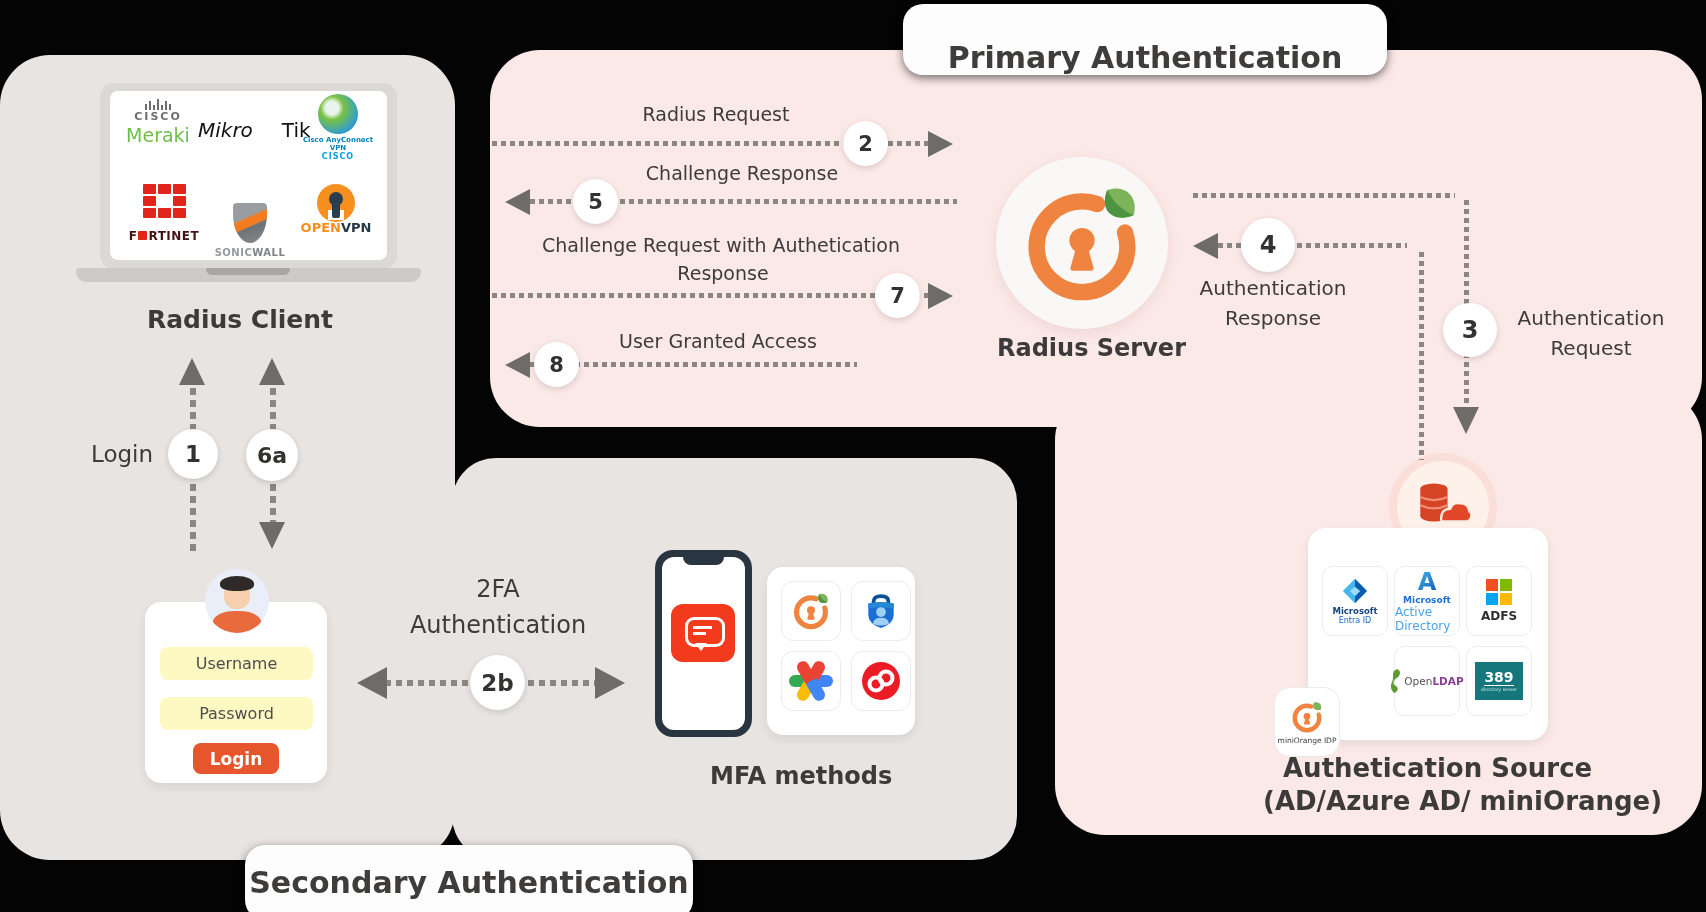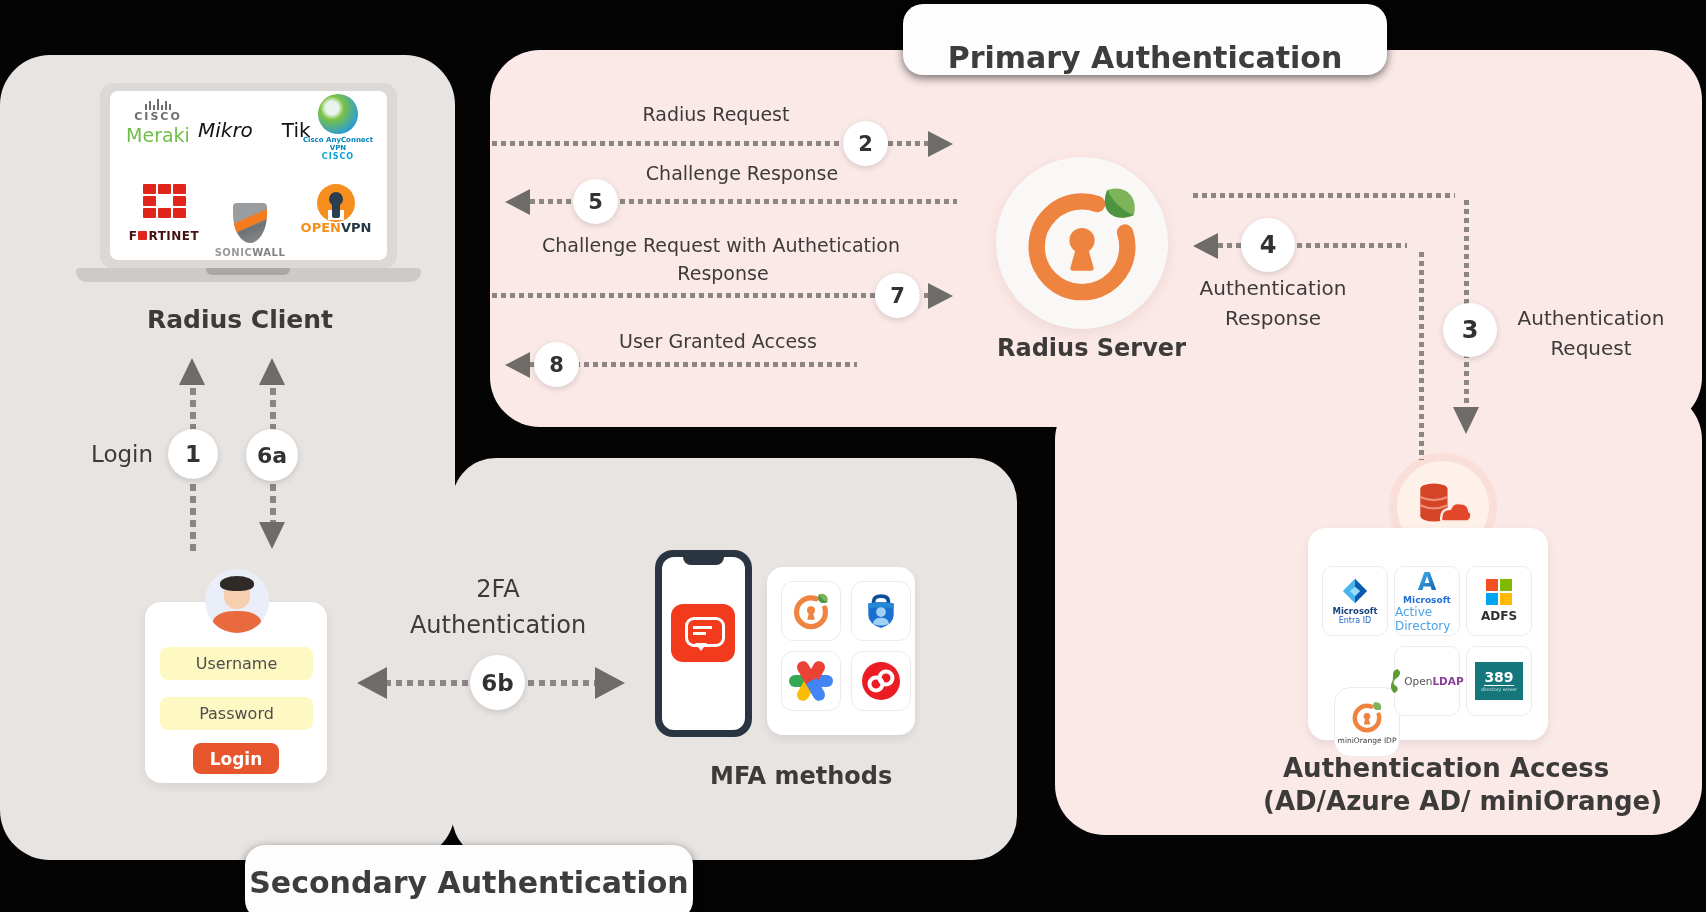--- a/index.html
+++ b/index.html
@@ -156,21 +156,21 @@
   <div class="lbl" style="left:448px;top:575px;width:100px;font-size:24px;">
     <span>2FA</span>
   </div>
   <div class="lbl" style="left:408px;top:611px;width:180px;font-size:24px;">
     <span>Authentication</span>
   </div>
   <div class="doth" style="left:385px;top:680px;width:215px;height:6px;background:repeating-linear-gradient(90deg,#8b8683 0 6px,transparent 6px 11px);"></div>
   <div class="tri" style="left:357px;top:667px;border-top:16px solid transparent;border-bottom:16px solid transparent;border-right:30px solid #6f6b69;"></div>
   <div class="tri" style="left:595px;top:667px;border-top:16px solid transparent;border-bottom:16px solid transparent;border-left:30px solid #6f6b69;"></div>
   <div class="num" style="left:470px;top:655px;width:55px;height:55px;font-size:23px;">
-    <span>6b</span>
+    <span>2b</span>
   </div>
 
   <div class="abs" style="left:655px;top:550px;width:97px;height:187px;background:#2a3542;border-radius:18px;"></div>
   <div class="abs" style="left:662px;top:557px;width:83px;height:173px;background:#fff;border-radius:12px;"></div>
   <div class="abs" style="left:683px;top:557px;width:41px;height:8px;background:#2a3542;border-radius:0 0 8px 8px;"></div>
   <div class="abs" style="left:671px;top:604px;width:64px;height:58px;background:#f23a1d;border-radius:12px;">
     <div style="position:absolute;left:14px;top:13px;width:34px;height:24px;border:3px solid #fff;border-radius:9px;"></div>
     <div style="position:absolute;left:22px;top:22px;width:19px;height:3px;background:#fff;"></div>
     <div style="position:absolute;left:22px;top:28px;width:13px;height:3px;background:#fff;"></div>
     <div class="tri" style="left:24px;top:39px;border-left:6px solid transparent;border-right:6px solid transparent;border-top:8px solid #fff;"></div>
@@ -329,21 +329,21 @@
   <div class="mini-card" style="left:1466px;top:566px;width:64px;height:68px;border-radius:10px;">
     <div class="ms-grid">
       <i style="background:#f25022;"></i>
         <i style="background:#7fba00;"></i>
         <i style="background:#00a4ef;"></i>
         <i style="background:#ffb900;"></i>
     </div>
     <div style="font-size:12px;font-weight:700;color:#2f2f2f;margin-top:4px;">ADFS</div>
   </div>
 
-  <div class="mini-card" style="left:1334px;top:646px;width:64px;height:68px;border-radius:16px;margin-top:41px;">
+  <div class="mini-card" style="left:1274px;top:646px;width:64px;height:68px;border-radius:16px;margin-top:41px;">
     <svg width="34" height="34" viewBox="0 0 100 100">
       <circle cx="50" cy="53" r="36" fill="none" stroke="#ef8440" stroke-width="13" stroke-linecap="round" stroke-dasharray="193.5 32.7" stroke-dashoffset="11.9"></circle>
       <circle cx="50" cy="48" r="10" fill="#ef8440"></circle>
       <path d="M45.5 53 L41 69 Q40 72 43.5 72 L56.5 72 Q60 72 59 69 L54.5 53 Z" fill="#ef8440"></path>
       <path d="M70 8 C84 3 95 13 91 28 C77 34 63 26 70 8 Z" fill="#7db45a"></path>
     </svg>
     <div style="font-size:7.5px;color:#3a3a3a;margin-top:2px;">miniOrange IDP</div>
   </div>
 
   <div class="mini-card" style="left:1394px;top:646px;width:64px;height:68px;border-radius:10px;">
@@ -357,19 +357,19 @@
   </div>
 
   <div class="mini-card" style="left:1466px;top:646px;width:64px;height:68px;border-radius:10px;">
     <div style="width:48px;height:38px;background:#15777b;display:flex;flex-direction:column;align-items:center;justify-content:center;">
       <div style="font-size:14px;font-weight:800;color:#fff;border-bottom:1px solid #fff;line-height:15px;">389</div>
       <div style="font-size:4.5px;color:#cfe9ea;margin-top:1px;">directory server</div>
     </div>
   </div>
 
   <div class="lbl" style="left:1283px;top:753px;width:300px;font-size:26px;font-weight:700;">
-    <span>Authentication Access</span>
+    <span>Authetication Source</span>
   </div>
   <div class="lbl" style="left:1263px;top:786px;width:340px;font-size:26px;font-weight:700;">
     <span>(AD/Azure AD/ miniOrange)</span>
   </div>
 
 </div>
 
 </body></html>

